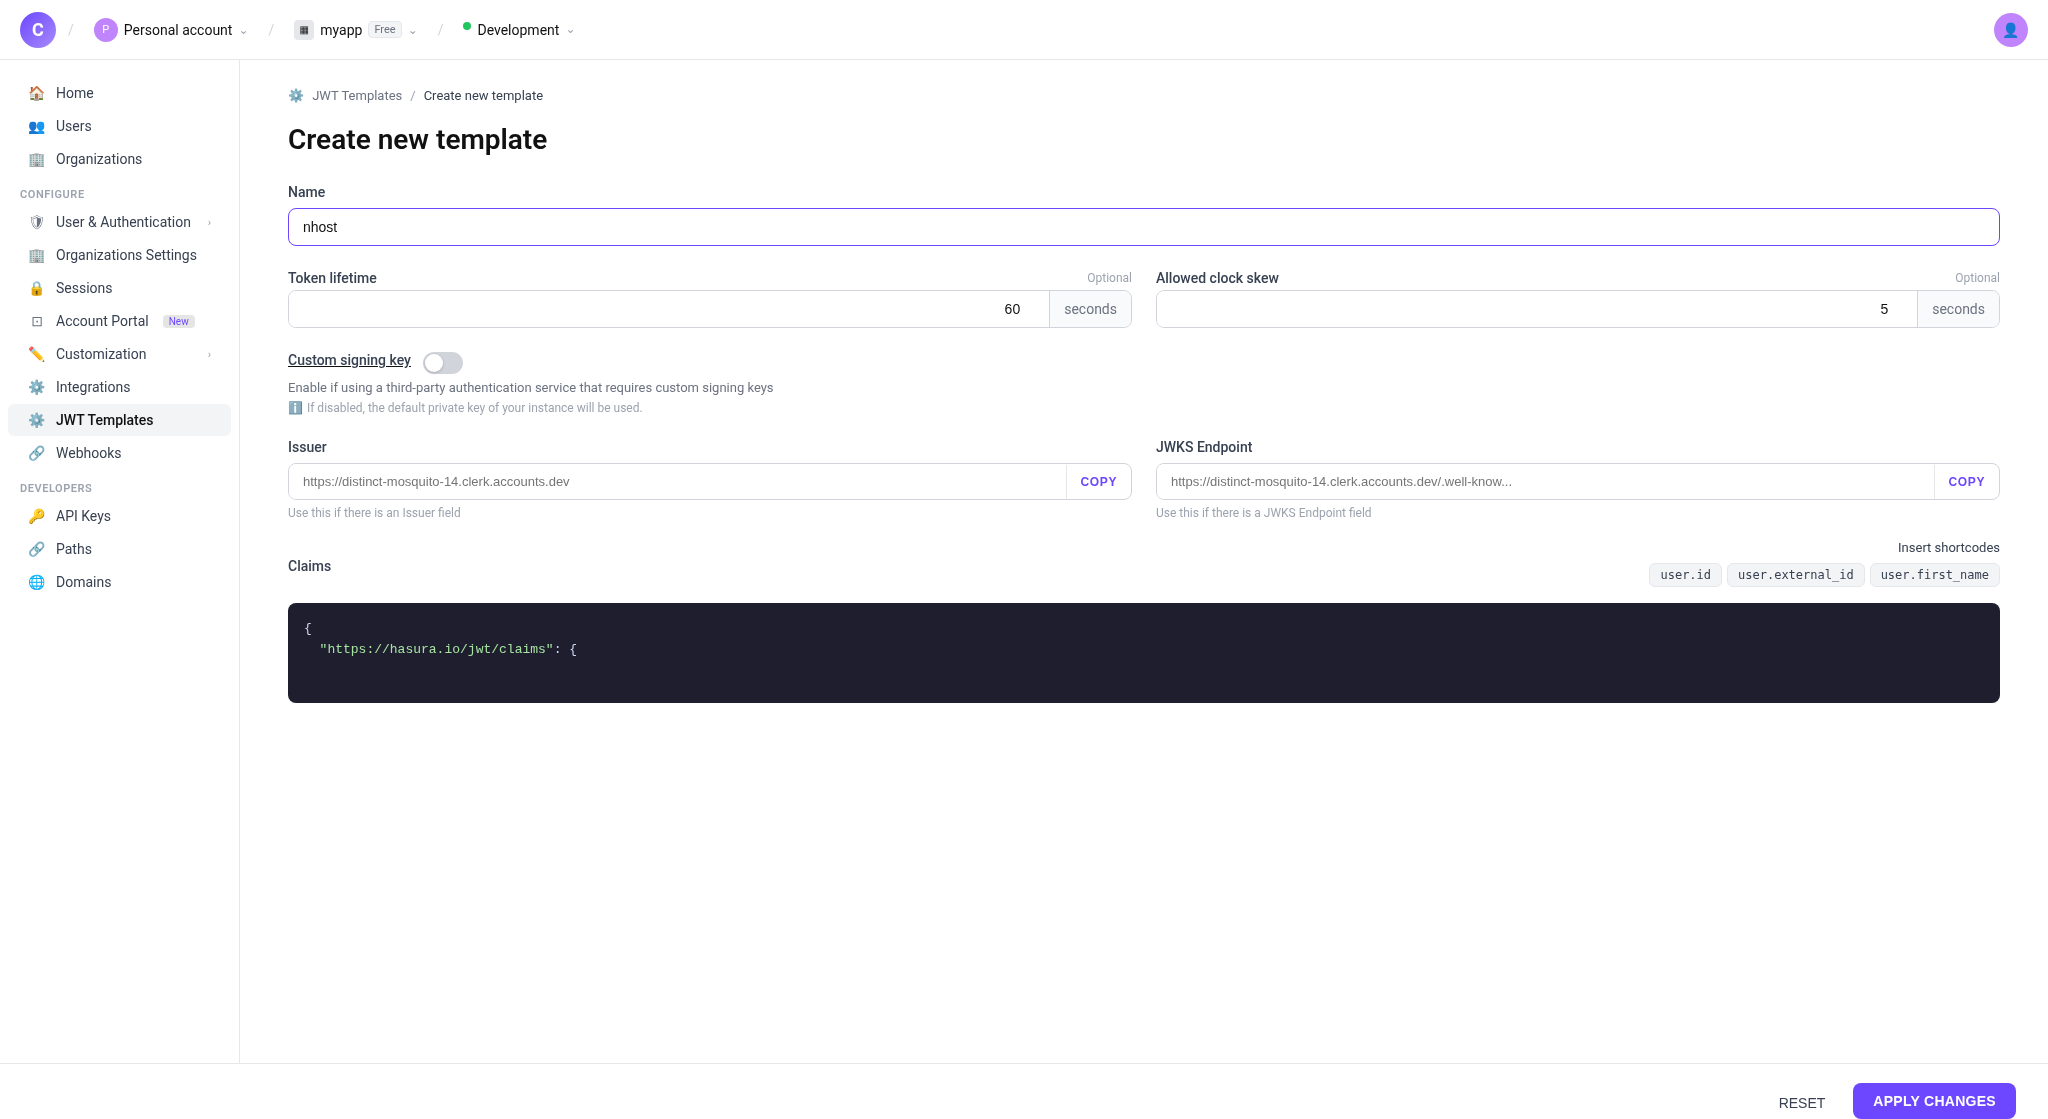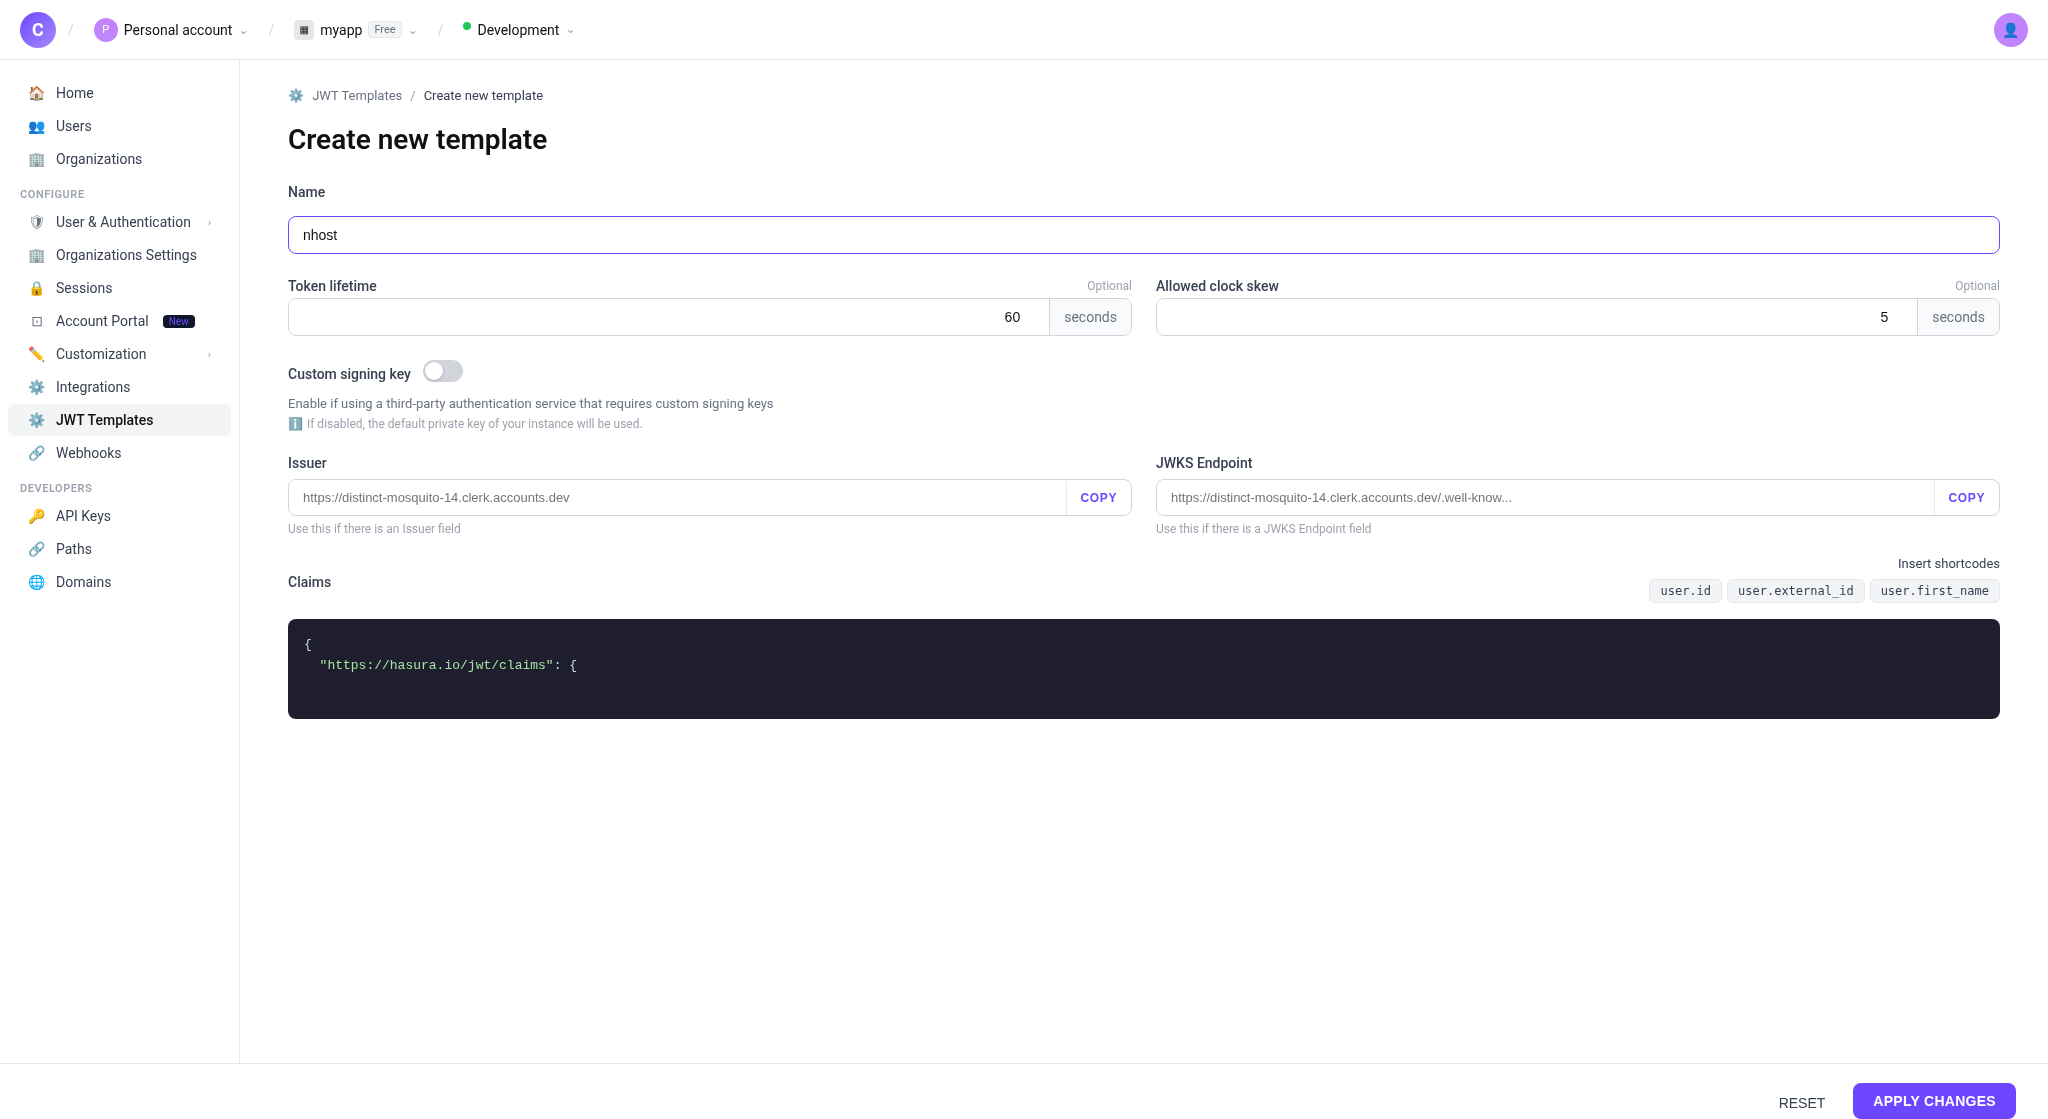--- a/index.html
+++ b/index.html
@@ -106,21 +106,21 @@
     .breadcrumb-current { color: #374151; }
     .breadcrumb-icon { color: #9ca3af; }
 
     
     .page-title { font-size: 28px; font-weight: 600; color: #111; margin-bottom: 28px; }
 
     
     .form-group { margin-bottom: 24px; }
     .form-label {
       font-size: 14px; font-weight: 500; color: #374151;
-      margin-bottom: 16px; display: block;
+      margin-bottom: 8px; display: block;
     }
     .form-input {
       width: 100%; border: 1.5px solid #6c47ff; border-radius: 8px;
       padding: 10px 14px; font-size: 14px; color: #111;
       outline: none;
     }
 
     
     .two-col { display: grid; grid-template-columns: 1fr 1fr; gap: 24px; }
 
@@ -136,21 +136,21 @@
       flex: 1; border: none; padding: 10px 14px;
       font-size: 14px; color: #111; outline: none; text-align: right;
     }
     .input-suffix {
       background: #f9fafb; border-left: 1px solid #d1d5db;
       padding: 10px 14px; font-size: 14px; color: #6b7280;
     }
 
     
     .signing-key-section { margin-bottom: 24px; }
-    .signing-key-header { display: flex; align-items: flex-end; gap: 12px; margin-bottom: 14px; }
+    .signing-key-header { display: flex; align-items: flex-start; gap: 12px; margin-bottom: 6px; text-decoration: underline; }
     .signing-key-title { font-size: 14px; font-weight: 500; color: #374151; }
     .toggle {
       width: 40px; height: 22px; background: #d1d5db; border-radius: 11px;
       position: relative; cursor: pointer; transition: background 0.2s;
     }
     .toggle-knob {
       width: 18px; height: 18px; background: #fff; border-radius: 50%;
       position: absolute; top: 2px; left: 2px;
       box-shadow: 0 1px 3px rgba(0,0,0,0.2);
       transition: left 0.2s;
@@ -284,21 +284,21 @@
       <span class="sidebar-icon">🏢</span>
       <span>Organizations Settings</span>
     </div>
     <div class="sidebar-item">
       <span class="sidebar-icon">🔒</span>
       <span>Sessions</span>
     </div>
     <div class="sidebar-item">
       <span class="sidebar-icon">⊡</span>
       <span>Account Portal</span>
-      <span style="background:#0f172a;color:#6c47ff;font-size:10px;padding:1px 6px;border-radius:4px;margin-left:4px;">New</span>
+      <span style="background:#e5e5e5;color:#6c47ff;font-size:10px;padding:1px 6px;border-radius:4px;margin-left:4px;">New</span>
     </div>
     <div class="sidebar-item">
       <span class="sidebar-icon">✏️</span>
       <span>Customization</span>
       <span class="sidebar-item-chevron">›</span>
     </div>
     <div class="sidebar-item">
       <span class="sidebar-icon">⚙️</span>
       <span>Integrations</span>
     </div>

